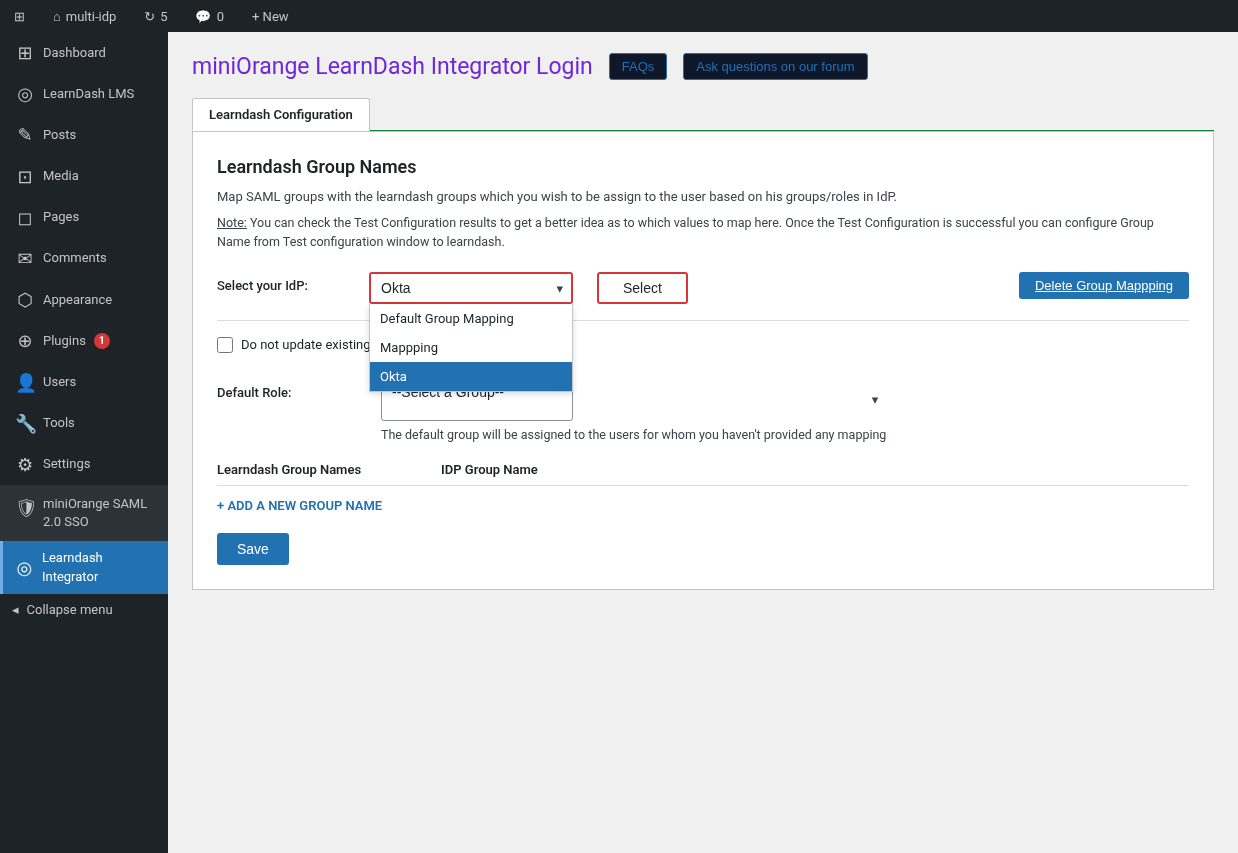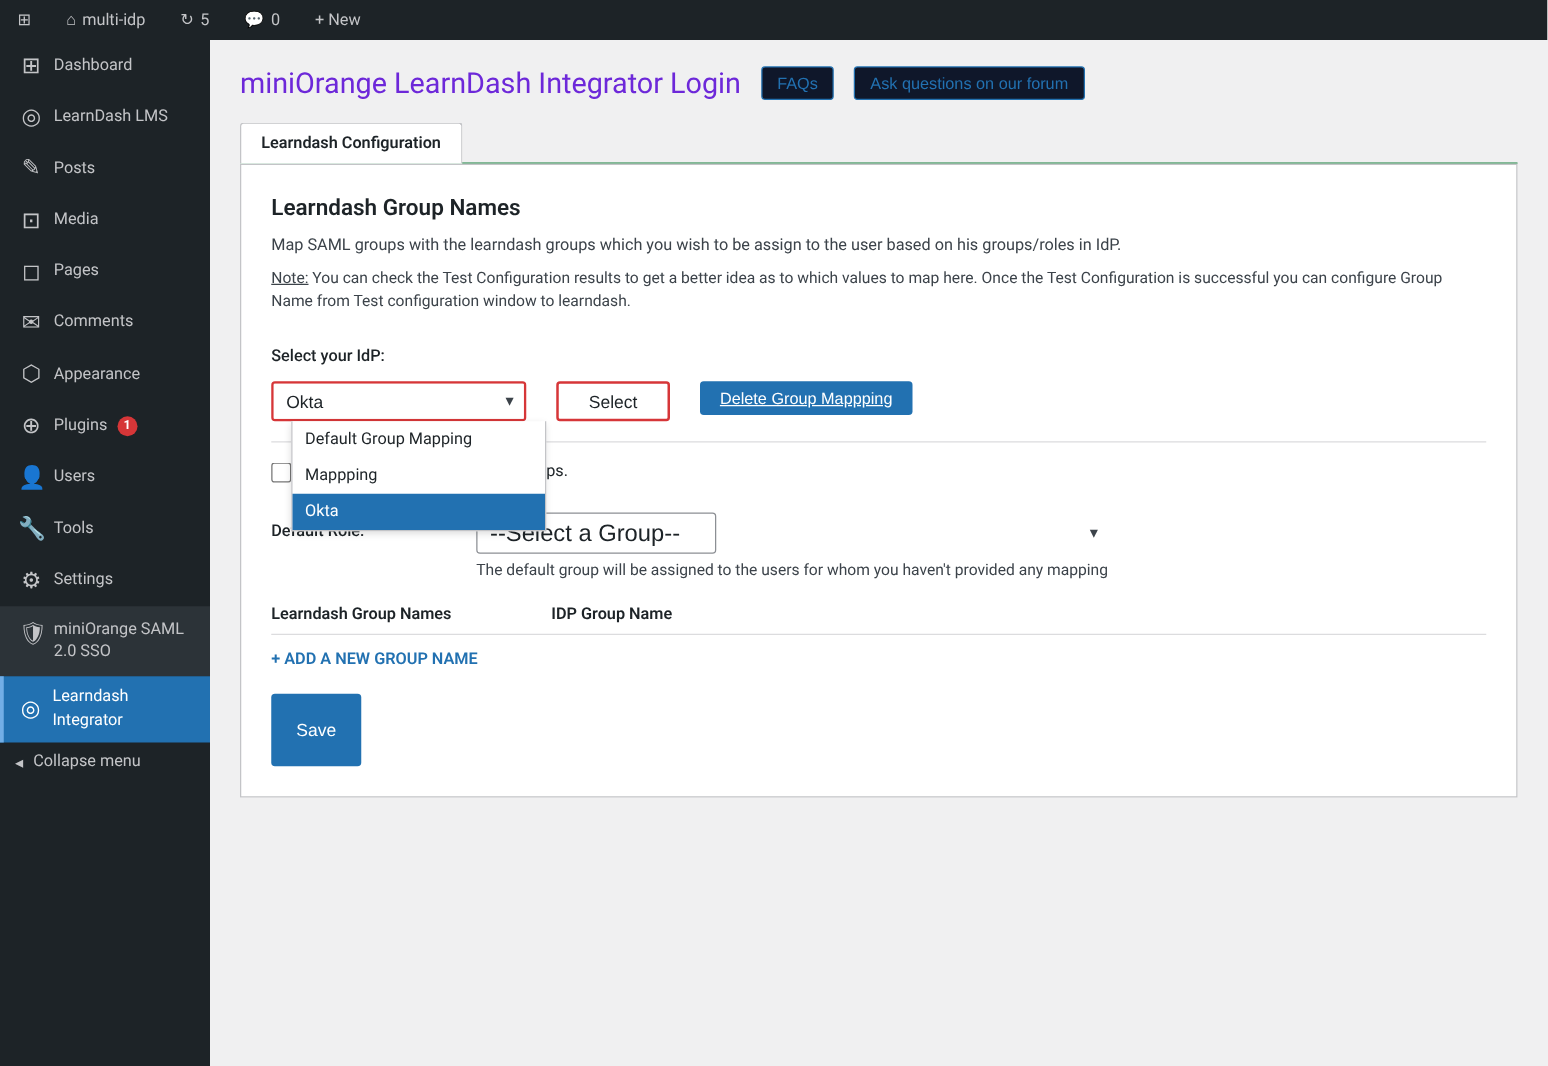--- a/index.html
+++ b/index.html
@@ -168,21 +168,20 @@
     }
     .note-text span.underline { text-decoration: underline; }
 
     
     .form-row {
       display: flex;
       align-items: flex-start;
       gap: 12px;
       margin-bottom: 16px;
       position: relative;
-      flex-direction: column;
     }
     .form-label {
       min-width: 140px;
       padding-top: 6px;
       color: #1d2327;
       font-size: 13px;
       font-weight: 500;
     }
 
     
@@ -208,21 +207,21 @@
       top: 50%;
       transform: translateY(-50%);
       pointer-events: none;
       color: #3c434a;
     }
 
     
     .dropdown-popup {
       position: absolute;
       top: 100%;
-      left: 16px;
+      left: 0;
       width: 100%;
       background: #fff;
       border: 1px solid #c3c4c7;
       border-top: none;
       z-index: 200;
       box-shadow: 0 2px 6px rgba(0,0,0,0.15);
     }
     .dropdown-popup-item {
       padding: 7px 10px;
       font-size: 13px;
@@ -283,24 +282,24 @@
     }
     .default-role-label {
       min-width: 140px;
       padding-top: 8px;
       color: #1d2327;
       font-size: 13px;
       font-weight: 500;
     }
     .default-role-right { display: flex; flex-direction: column; gap: 6px; }
     .role-select {
-      padding: 6px 28px 4px 10px;
+      padding: 6px 28px 20px 10px;
       border: 1px solid #8c8f94;
       border-radius: 3px;
-      font-size: 19px;
+      font-size: 14px;
       color: #1d2327;
       background: #fff;
       cursor: pointer;
       width: 192px;
       appearance: none;
     }
     .role-select-wrap { position: relative; display: inline-block; }
     .role-select-wrap .dropdown-arrow { color: #3c434a; }
     .role-hint { color: #3c434a; font-size: 12.5px; }
 
@@ -326,21 +325,21 @@
       font-weight: 600;
       font-size: 13px;
       cursor: pointer;
       display: inline-block;
       margin-bottom: 20px;
       text-decoration: none;
     }
 
     
     .btn-save {
-      padding: 21px 20px;
+      padding: 8px 20px;
       background: #2271b1;
       color: #fff;
       border: none;
       border-radius: 3px;
       cursor: pointer;
       font-size: 14px;
       font-weight: 500;
     }
 
     

